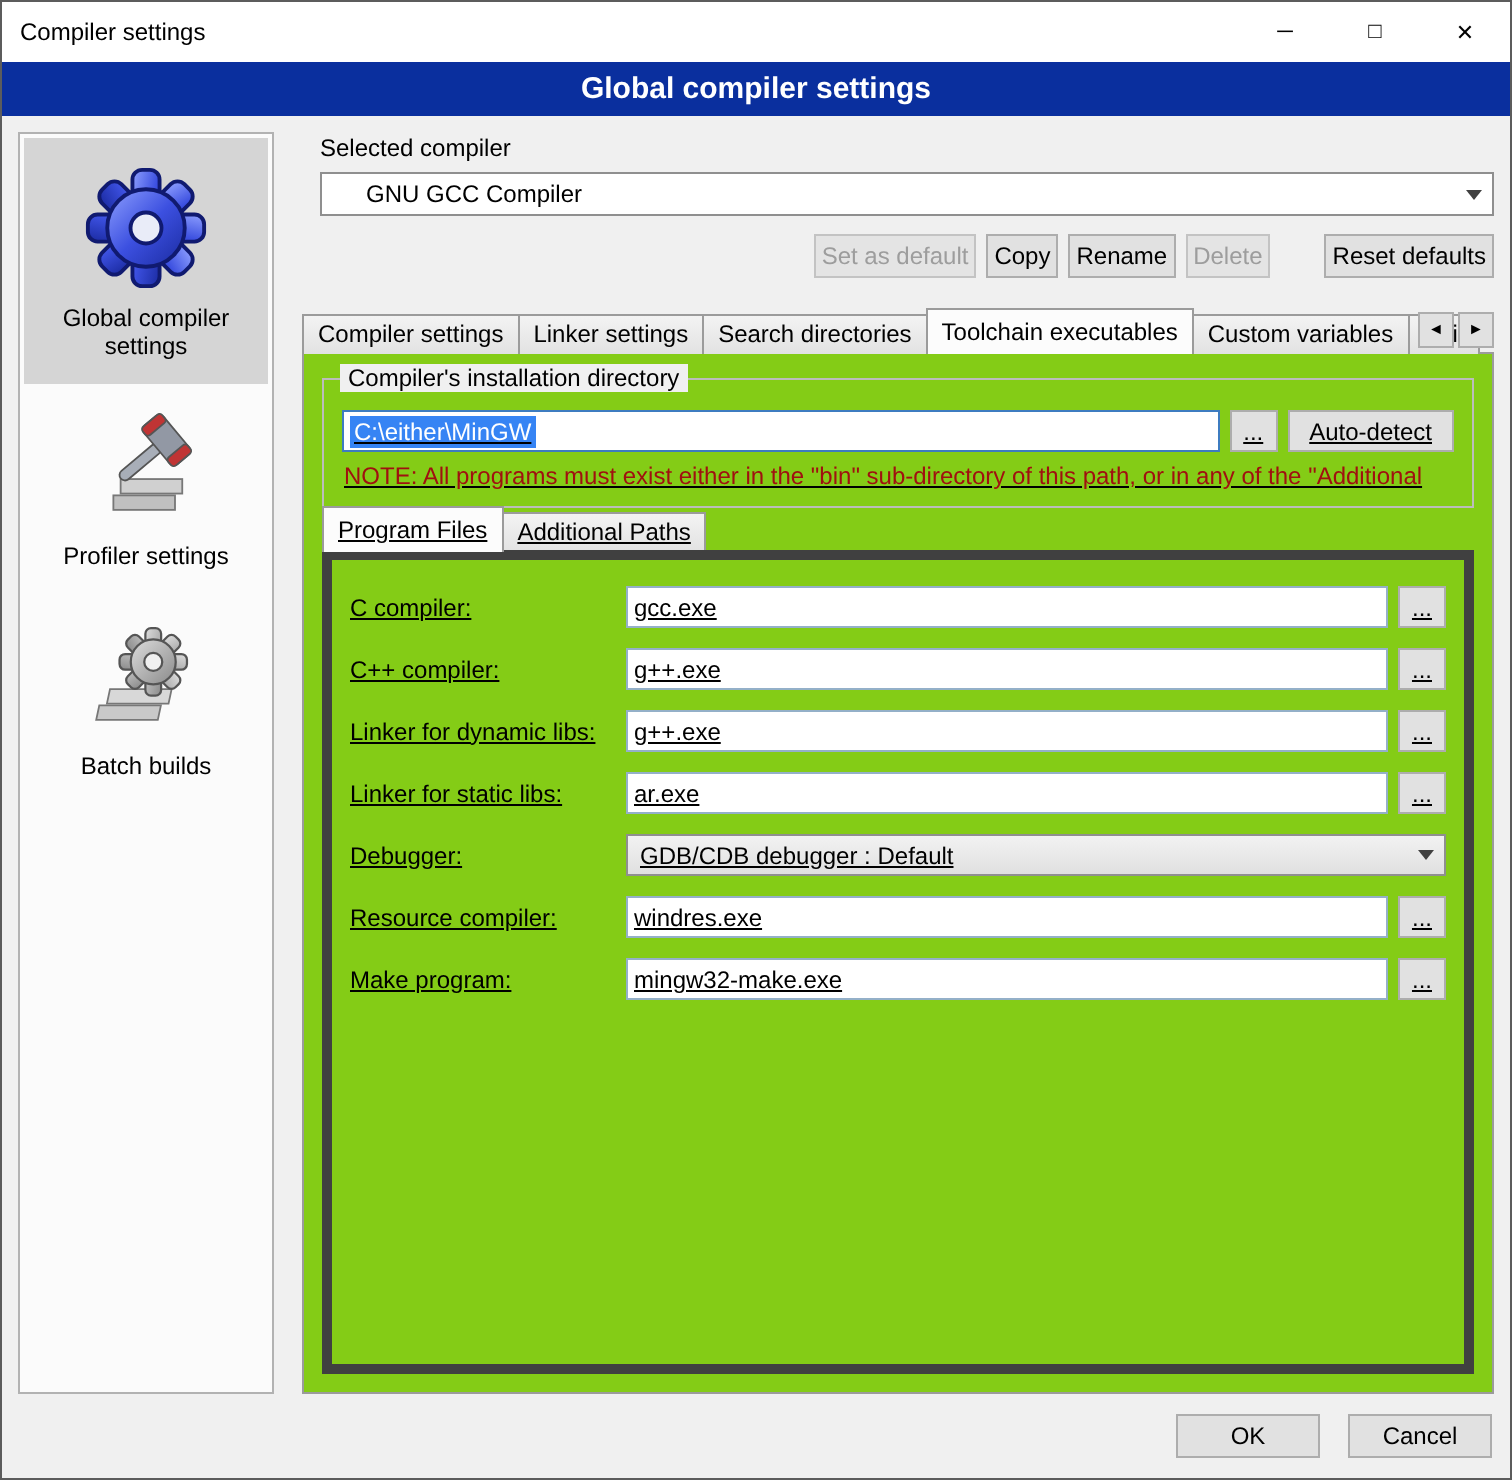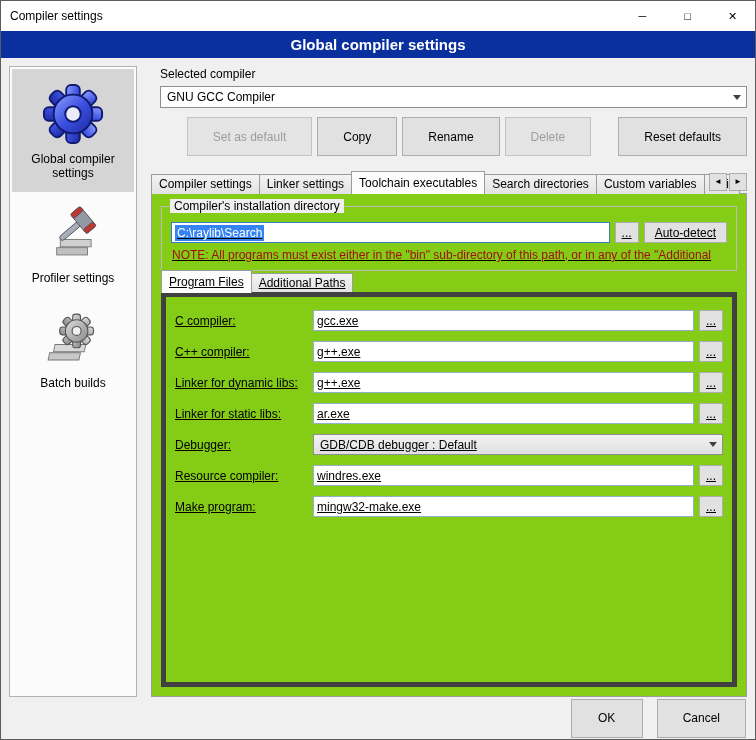--- a/index.html
+++ b/index.html
@@ -17,25 +17,25 @@
 
   .dialog-body { flex: 1; display: flex; padding: 8px 8px 6px; gap: 10px; min-height: 0; }
 
   .sidebar { width: 128px; flex-shrink: 0; background: #fbfbfb; border: 1px solid #b2b2b2; padding: 2px; display: flex; flex-direction: column; overflow: hidden; }
   .side-item { display: flex; flex-direction: column; align-items: center; text-align: center; gap: 7px; padding: 14px 4px 12px; cursor: default; }
   .side-item.selected { background: #d5d5d5; }
 
   .main { flex: 1; display: flex; flex-direction: column; min-width: 0; }
   .section-label { margin: 1px 0 5px 13px; }
 
-  .combo { height: 22px; margin-left: 13px; border: 1px solid #8f8f8f; background: #fff; display: flex; align-items: center; padding-left: 6px; }
+  .combo { height: 22px; margin-left: 13px; border: 1px solid #8f8f8f; background: #fff; display: flex; align-items: center; padding-left: 22px; }
   .combo-arrow-zone { margin-left: auto; width: 19px; align-self: stretch; display: flex; align-items: center; justify-content: center; }
   .tri-down { width: 0; height: 0; border-left: 4px solid transparent; border-right: 4px solid transparent; border-top: 5px solid #404040; }
 
-  .btn { height: 39px; padding: 0 25px; font-size: 12px; font-family: inherit; background: #e1e1e1; border: 1px solid #adadad; color: #000; cursor: default; }
+  .btn { height: 22px; padding: 0 3px; font-size: 12px; font-family: inherit; background: #e1e1e1; border: 1px solid #adadad; color: #000; cursor: default; }
   .btn[disabled] { color: #9d9d9d; background: #e4e4e4; border-color: #c3c3c3; }
   .btn-row { display: flex; justify-content: flex-end; gap: 5px; margin: 9px 0 0 13px; }
   .btn-reset { margin-left: 22px; }
 
   .tabstrip { position: relative; display: flex; align-items: flex-end; height: 23px; margin: 15px 0 0 4px; padding-right: 40px; overflow: hidden; flex-shrink: 0; }
   .tab { height: 20px; line-height: 19px; padding: 0 7px; background: linear-gradient(#f3f3f3, #e2e2e2); border: 1px solid #9b9b9b; border-bottom: none; margin-right: -1px; white-space: nowrap; cursor: default; }
   .tab.active { height: 23px; line-height: 22px; background: #fcfcfc; position: relative; z-index: 2; }
   .tab-scroll { position: absolute; right: 0; bottom: 3px; display: flex; gap: 2px; z-index: 3; }
   .tab-scroll .btn { width: 18px; height: 18px; padding: 0; font-size: 8px; line-height: 16px; }
 
@@ -159,37 +159,37 @@
         <button class="btn" disabled="">Set as default</button>
         <button class="btn">Copy</button>
         <button class="btn">Rename</button>
         <button class="btn" disabled="">Delete</button>
         <button class="btn btn-reset">Reset defaults</button>
       </div>
 
       <div class="tabstrip">
         <div class="tab">Compiler settings</div>
         <div class="tab">Linker settings</div>
+        <div class="tab">Search directories</div>
         <div class="tab active">Toolchain executables</div>
-        <div class="tab">Search directories</div>
         <div class="tab">Custom variables</div>
         <div class="tab">Buil</div>
         <div class="tab-scroll">
           <button class="btn">◄</button>
           <button class="btn">►</button>
         </div>
       </div>
 
       <div class="tab-panel">
 
         <div class="groupbox">
           <span class="legend">Compiler's installation directory</span>
           <div class="dir-row">
             <div class="textbox focused">
-              <span class="selection">C:\raylib\Search</span>
+              <span class="selection">C:\either\MinGW</span>
             </div>
             <button class="btn browse">...</button>
             <button class="btn autodetect">Auto-detect</button>
           </div>
           <div class="note">NOTE: All programs must exist either in the "bin" sub-directory of this path, or in any of the "Additional</div>
         </div>
 
         <div class="inner-tabstrip">
           <div class="tab active">Program Files</div>
           <div class="tab">Additional Paths</div>

